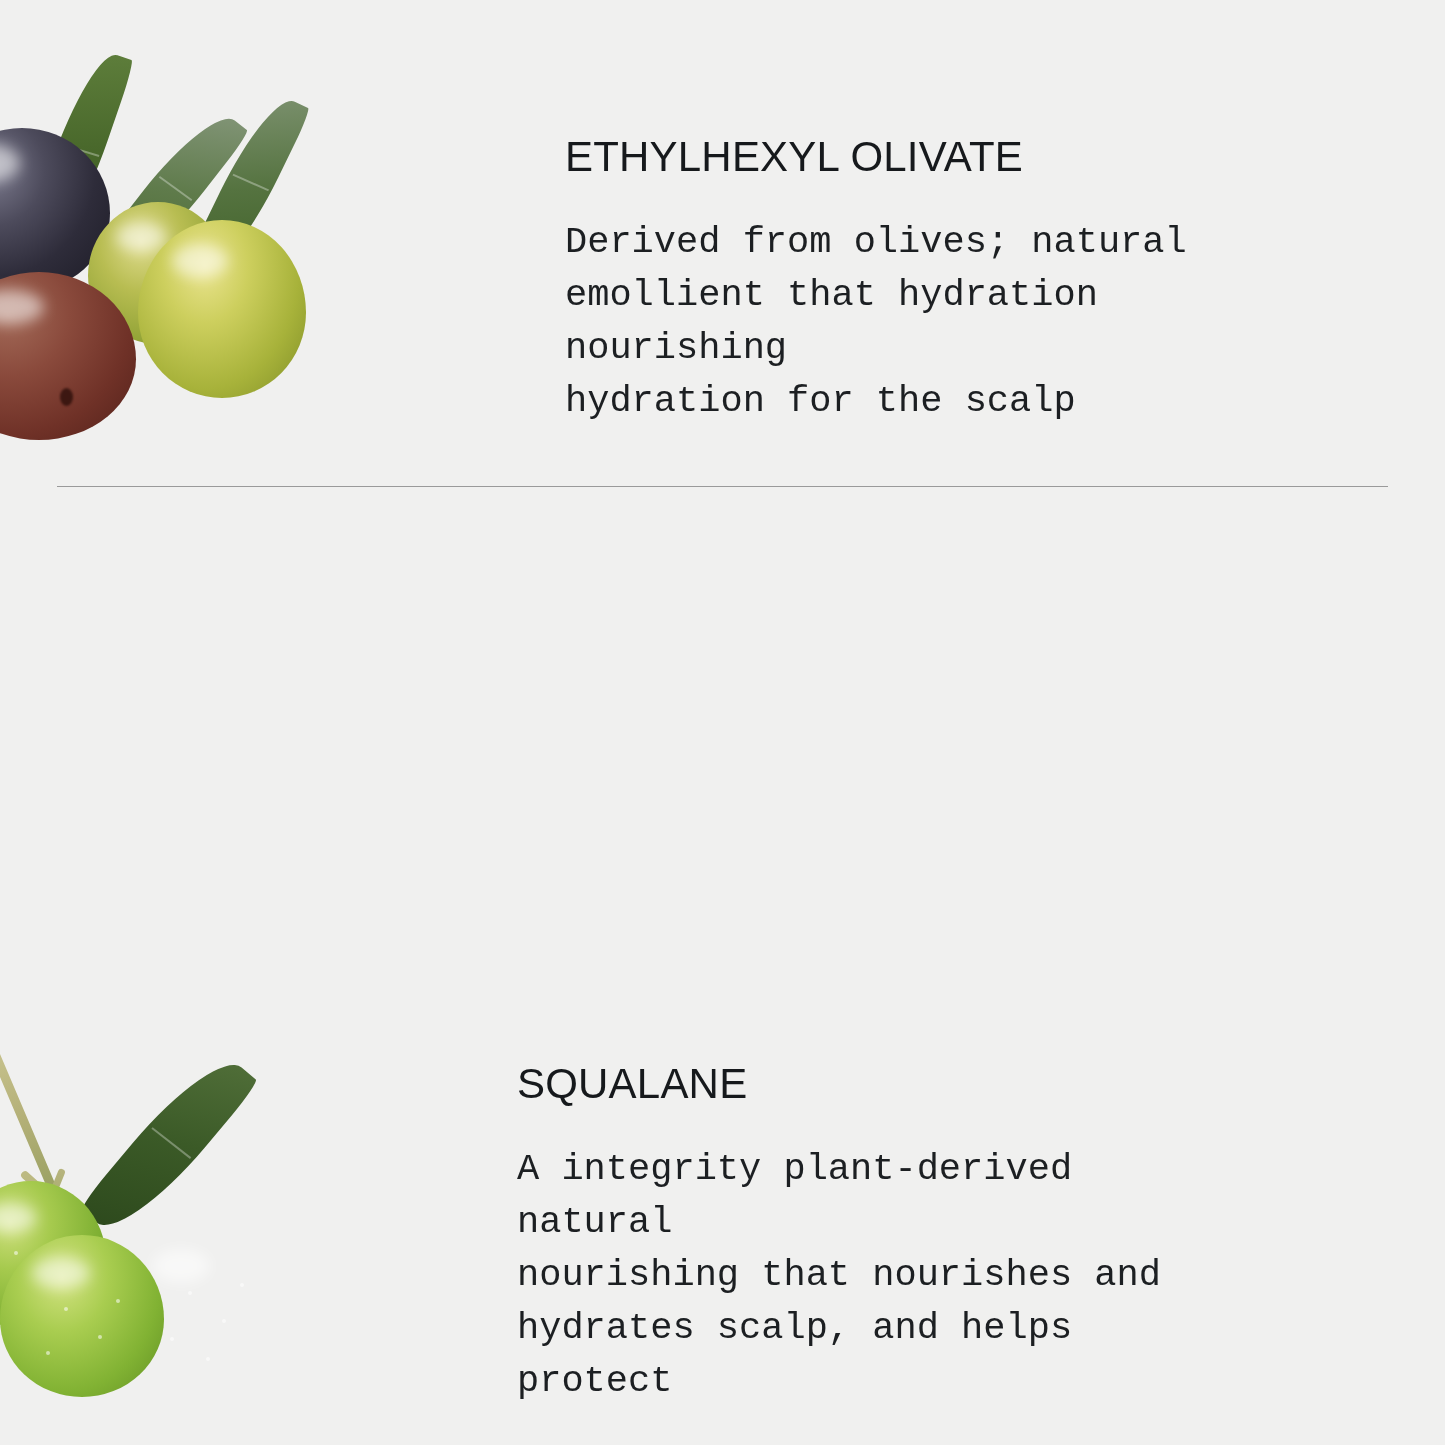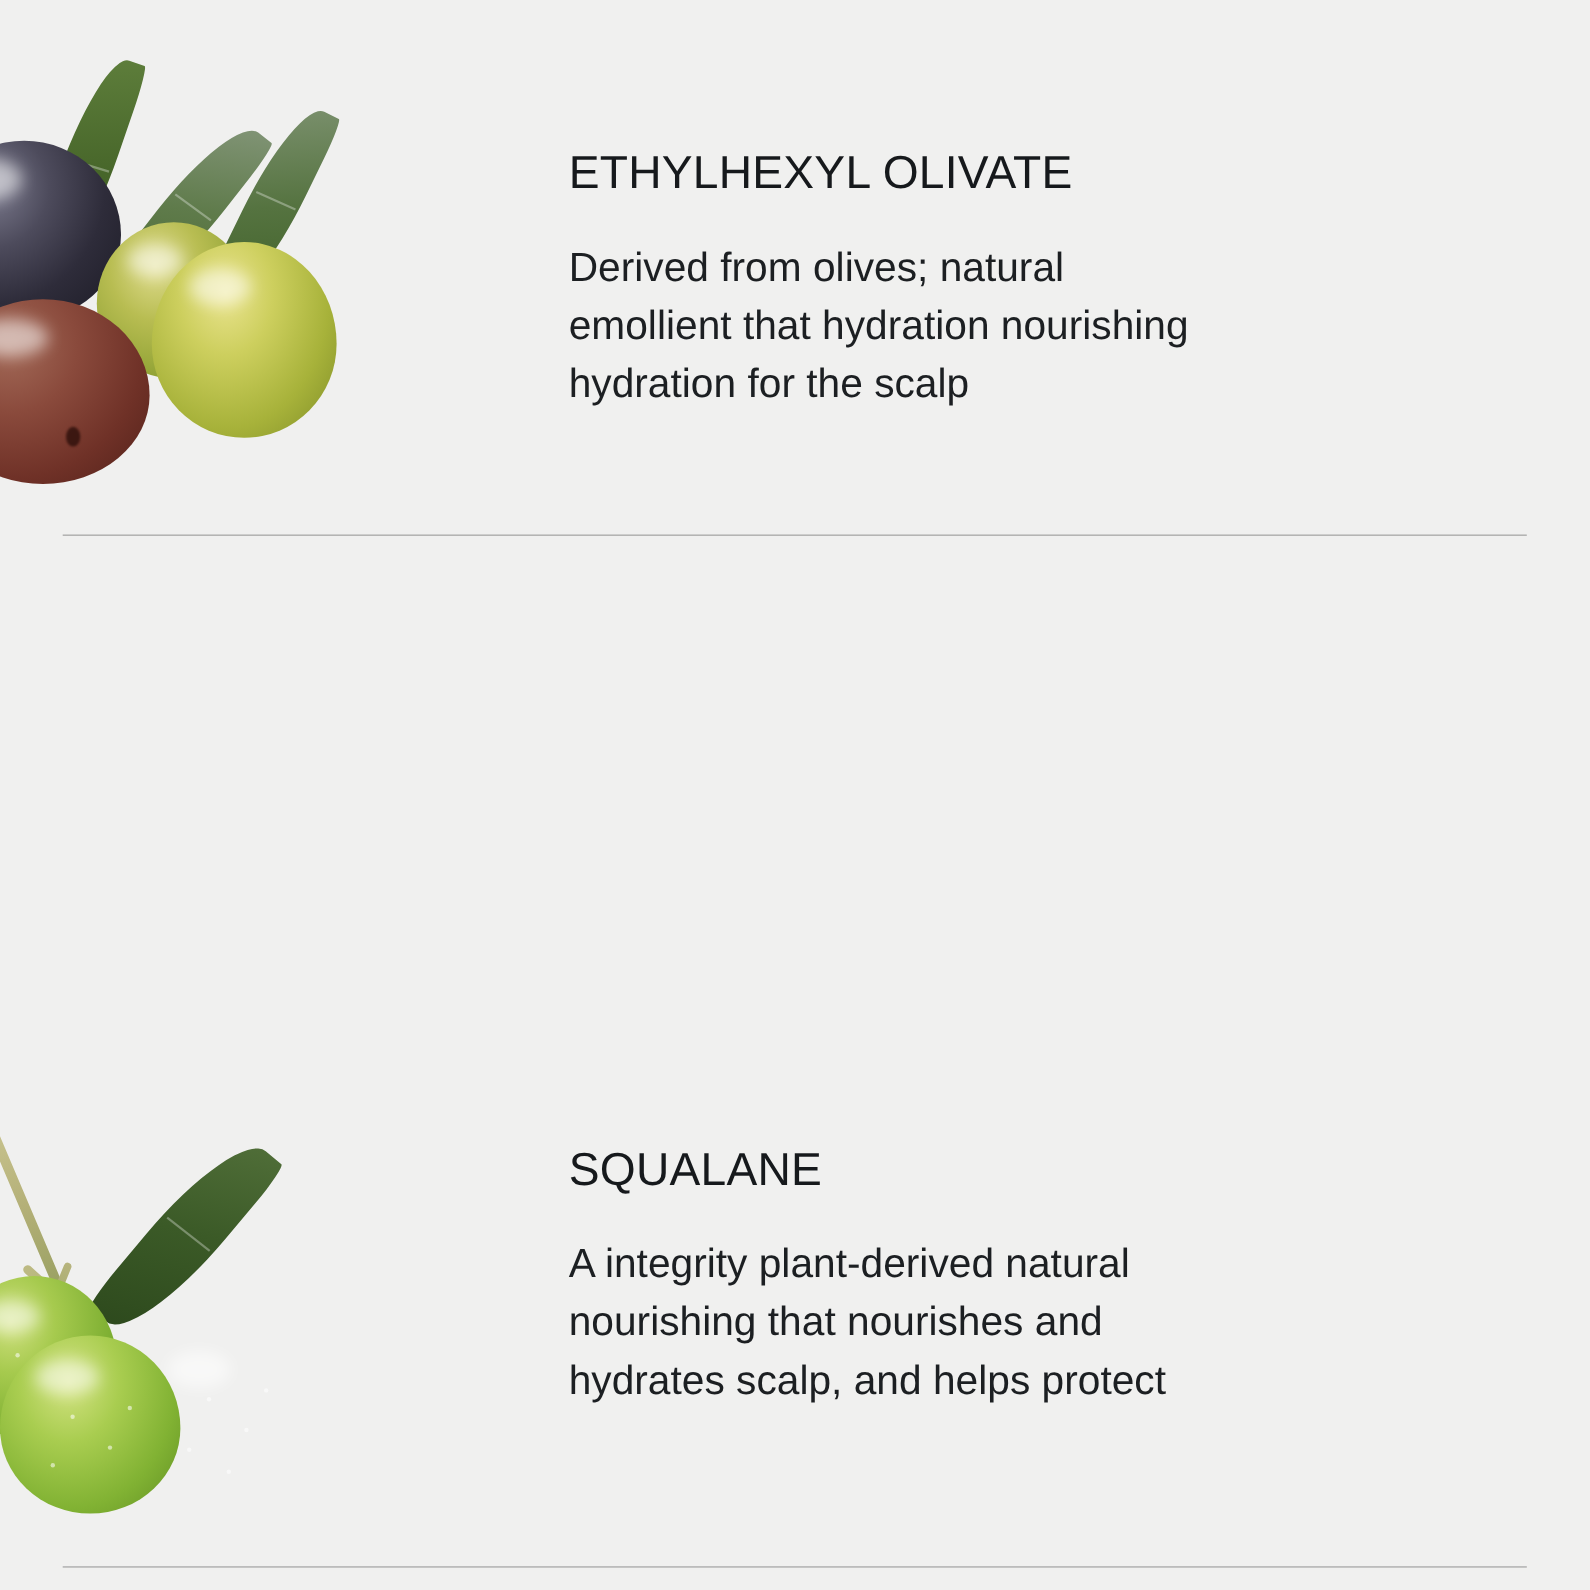--- a/index.html
+++ b/index.html
@@ -20,54 +20,54 @@
     background: #f0f0ef;
   }
 
   
   .section {
     position: absolute;
     left: 0;
     width: 1445px;
   }
   .sec-1 { top: 0;    height: 487px; }
-  .sec-2 { top: 471px; height: 467px; }
+  .sec-2 { top: 492px; height: 467px; }
   .sec-3 { top: 954px; height: 491px; }
 
   .divider {
     position: absolute;
     left: 57px;
     width: 1331px;
     height: 1px;
     background: #9a9a9a;
   }
   .div-1 { top: 486px; }
   .div-2 { top: 953px; }
 
   
   .text-col {
     position: absolute;
     left: 517px;
     width: 700px;
   }
-  .sec-1 .text-col { top: 135px; }
+  .sec-1 .text-col { top: 135px; margin-left: 48px; }
   .sec-2 .text-col { top: 570px; }
 
   .heading {
     font-family: "Liberation Sans", sans-serif;
     font-size: 42px;
     font-weight: 500;
     letter-spacing: 0.2px;
     color: #16191c;
     line-height: 1.06;
     margin: 0 0 36px 0;
     white-space: nowrap;
   }
   .body-text {
-    font-family: Liberation Sans, sans-serif;
+    font-family: Liberation Mono, monospace;
     font-size: 37px;
     font-weight: 400;
     color: #1c1f22;
     line-height: 53px;
     margin: 0;
     max-width: 680px;
   }
   .body-text .ln { display: block; }
 
   

